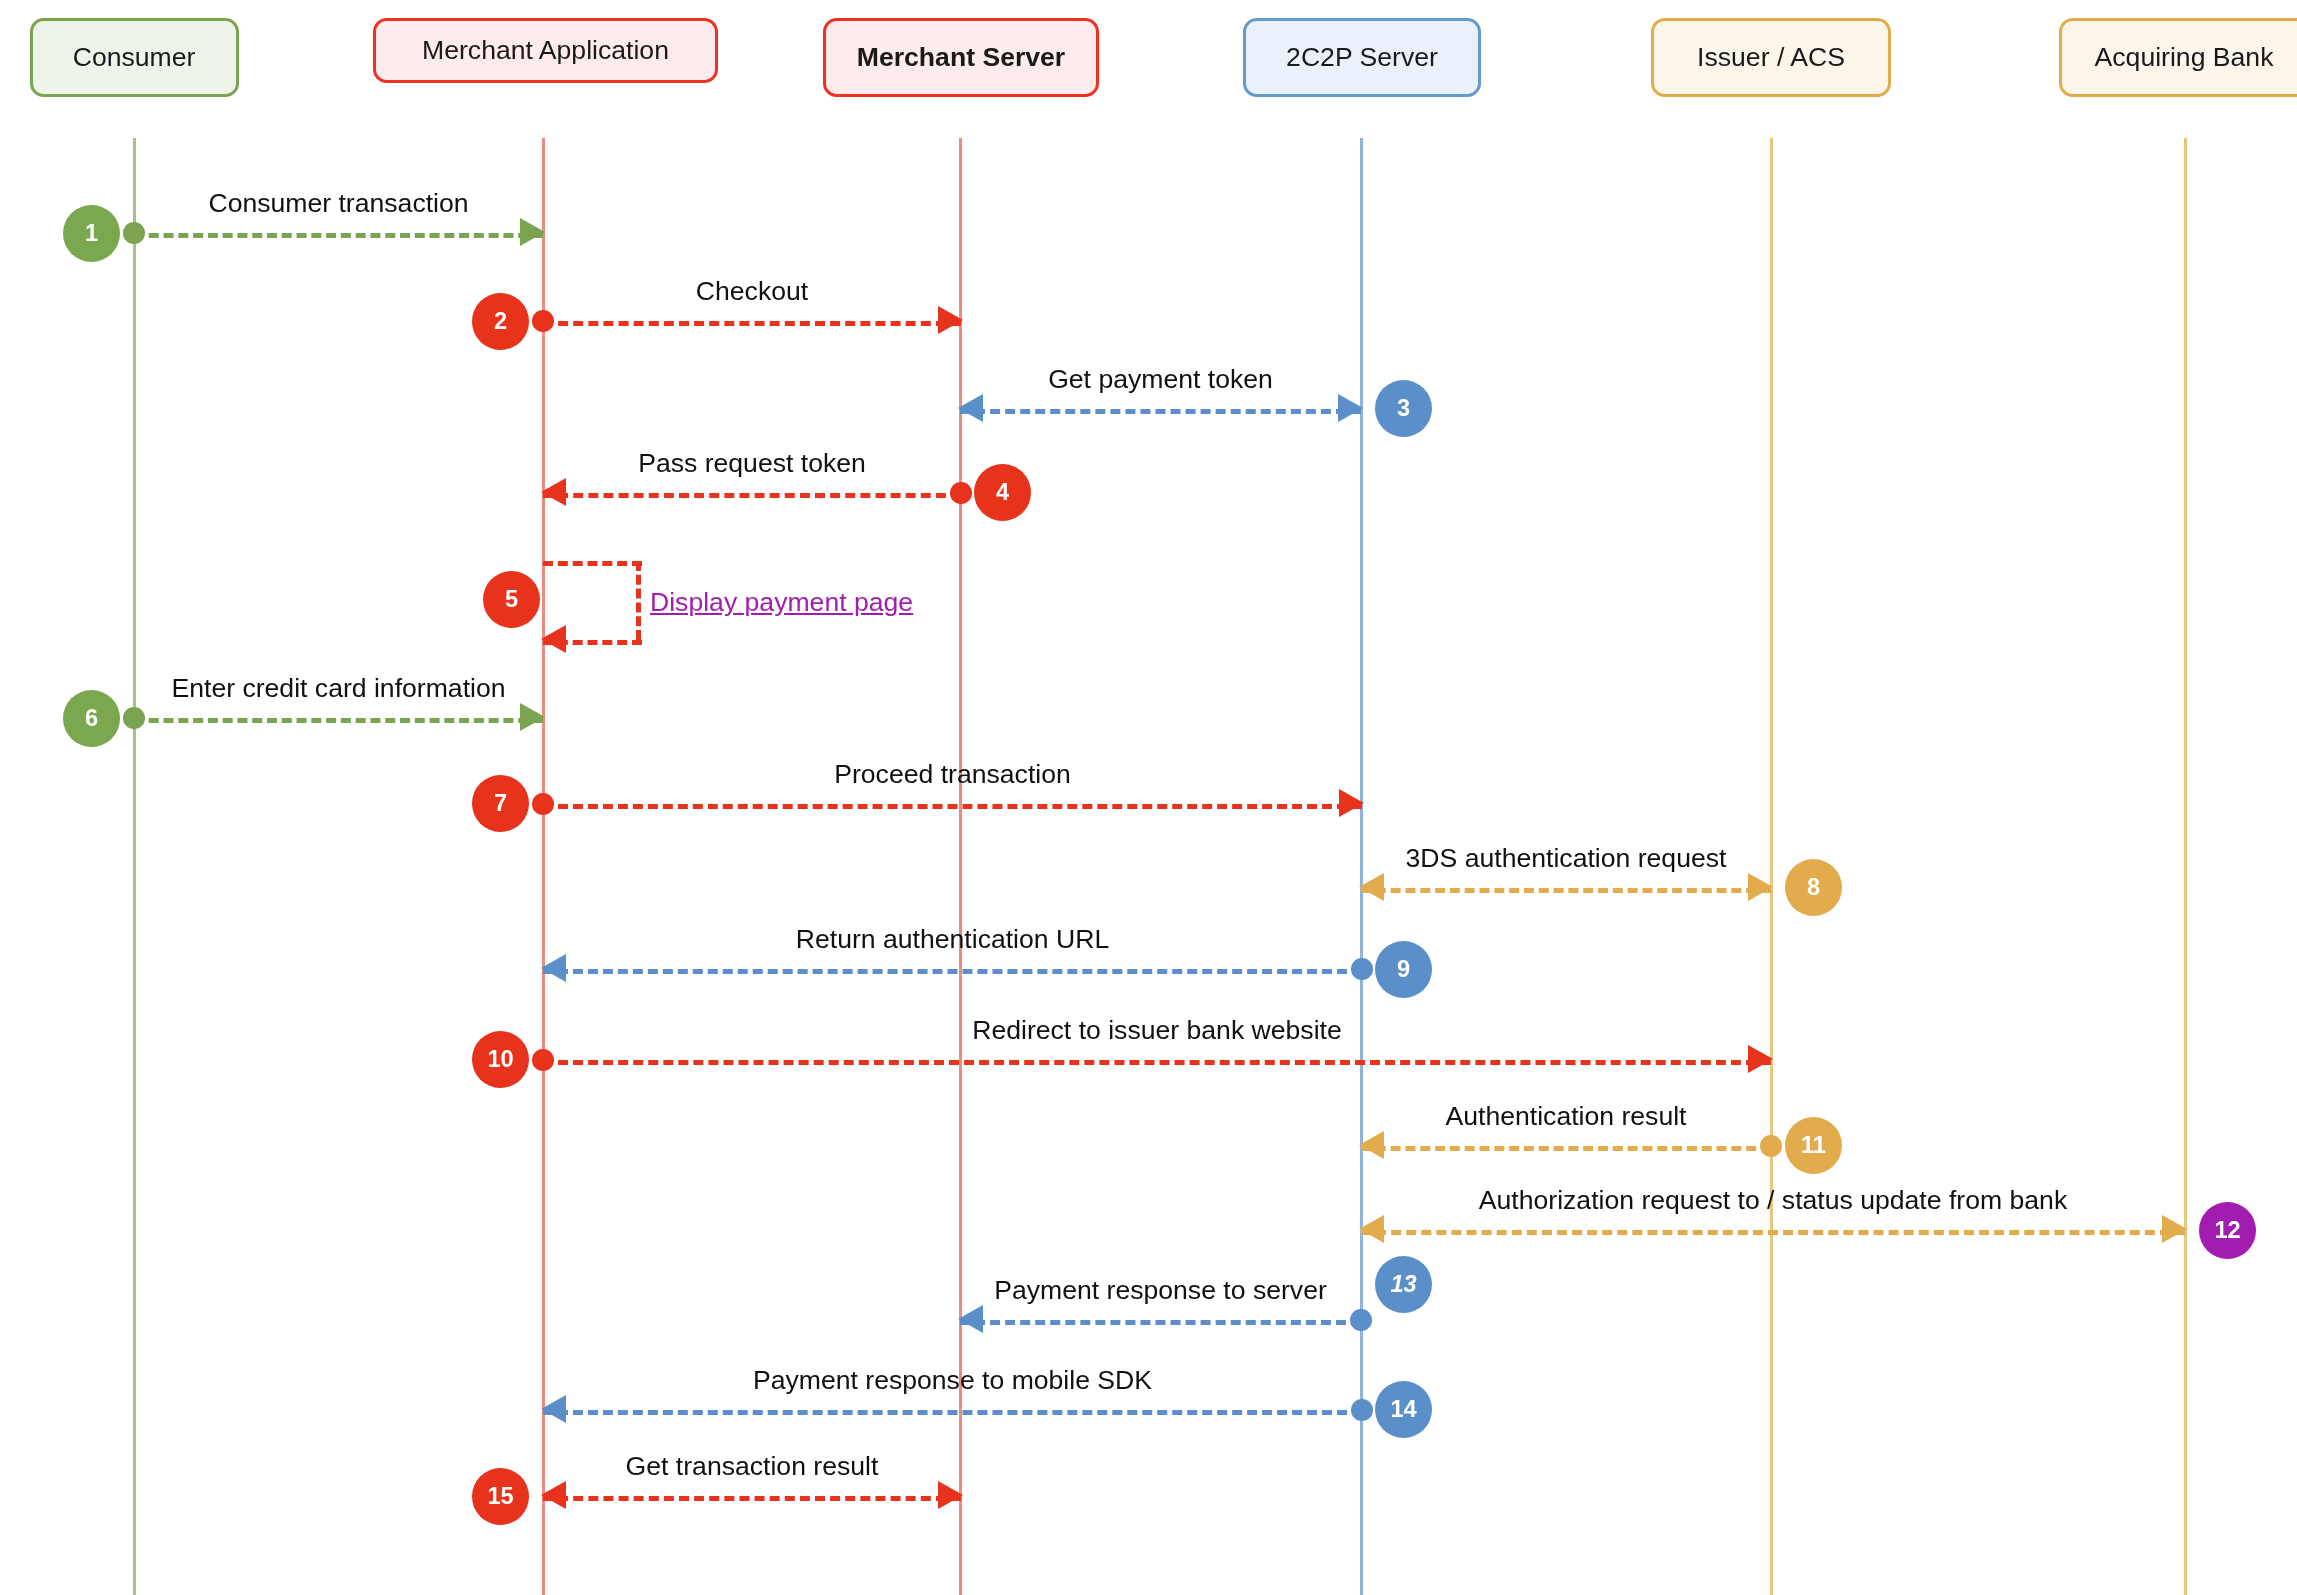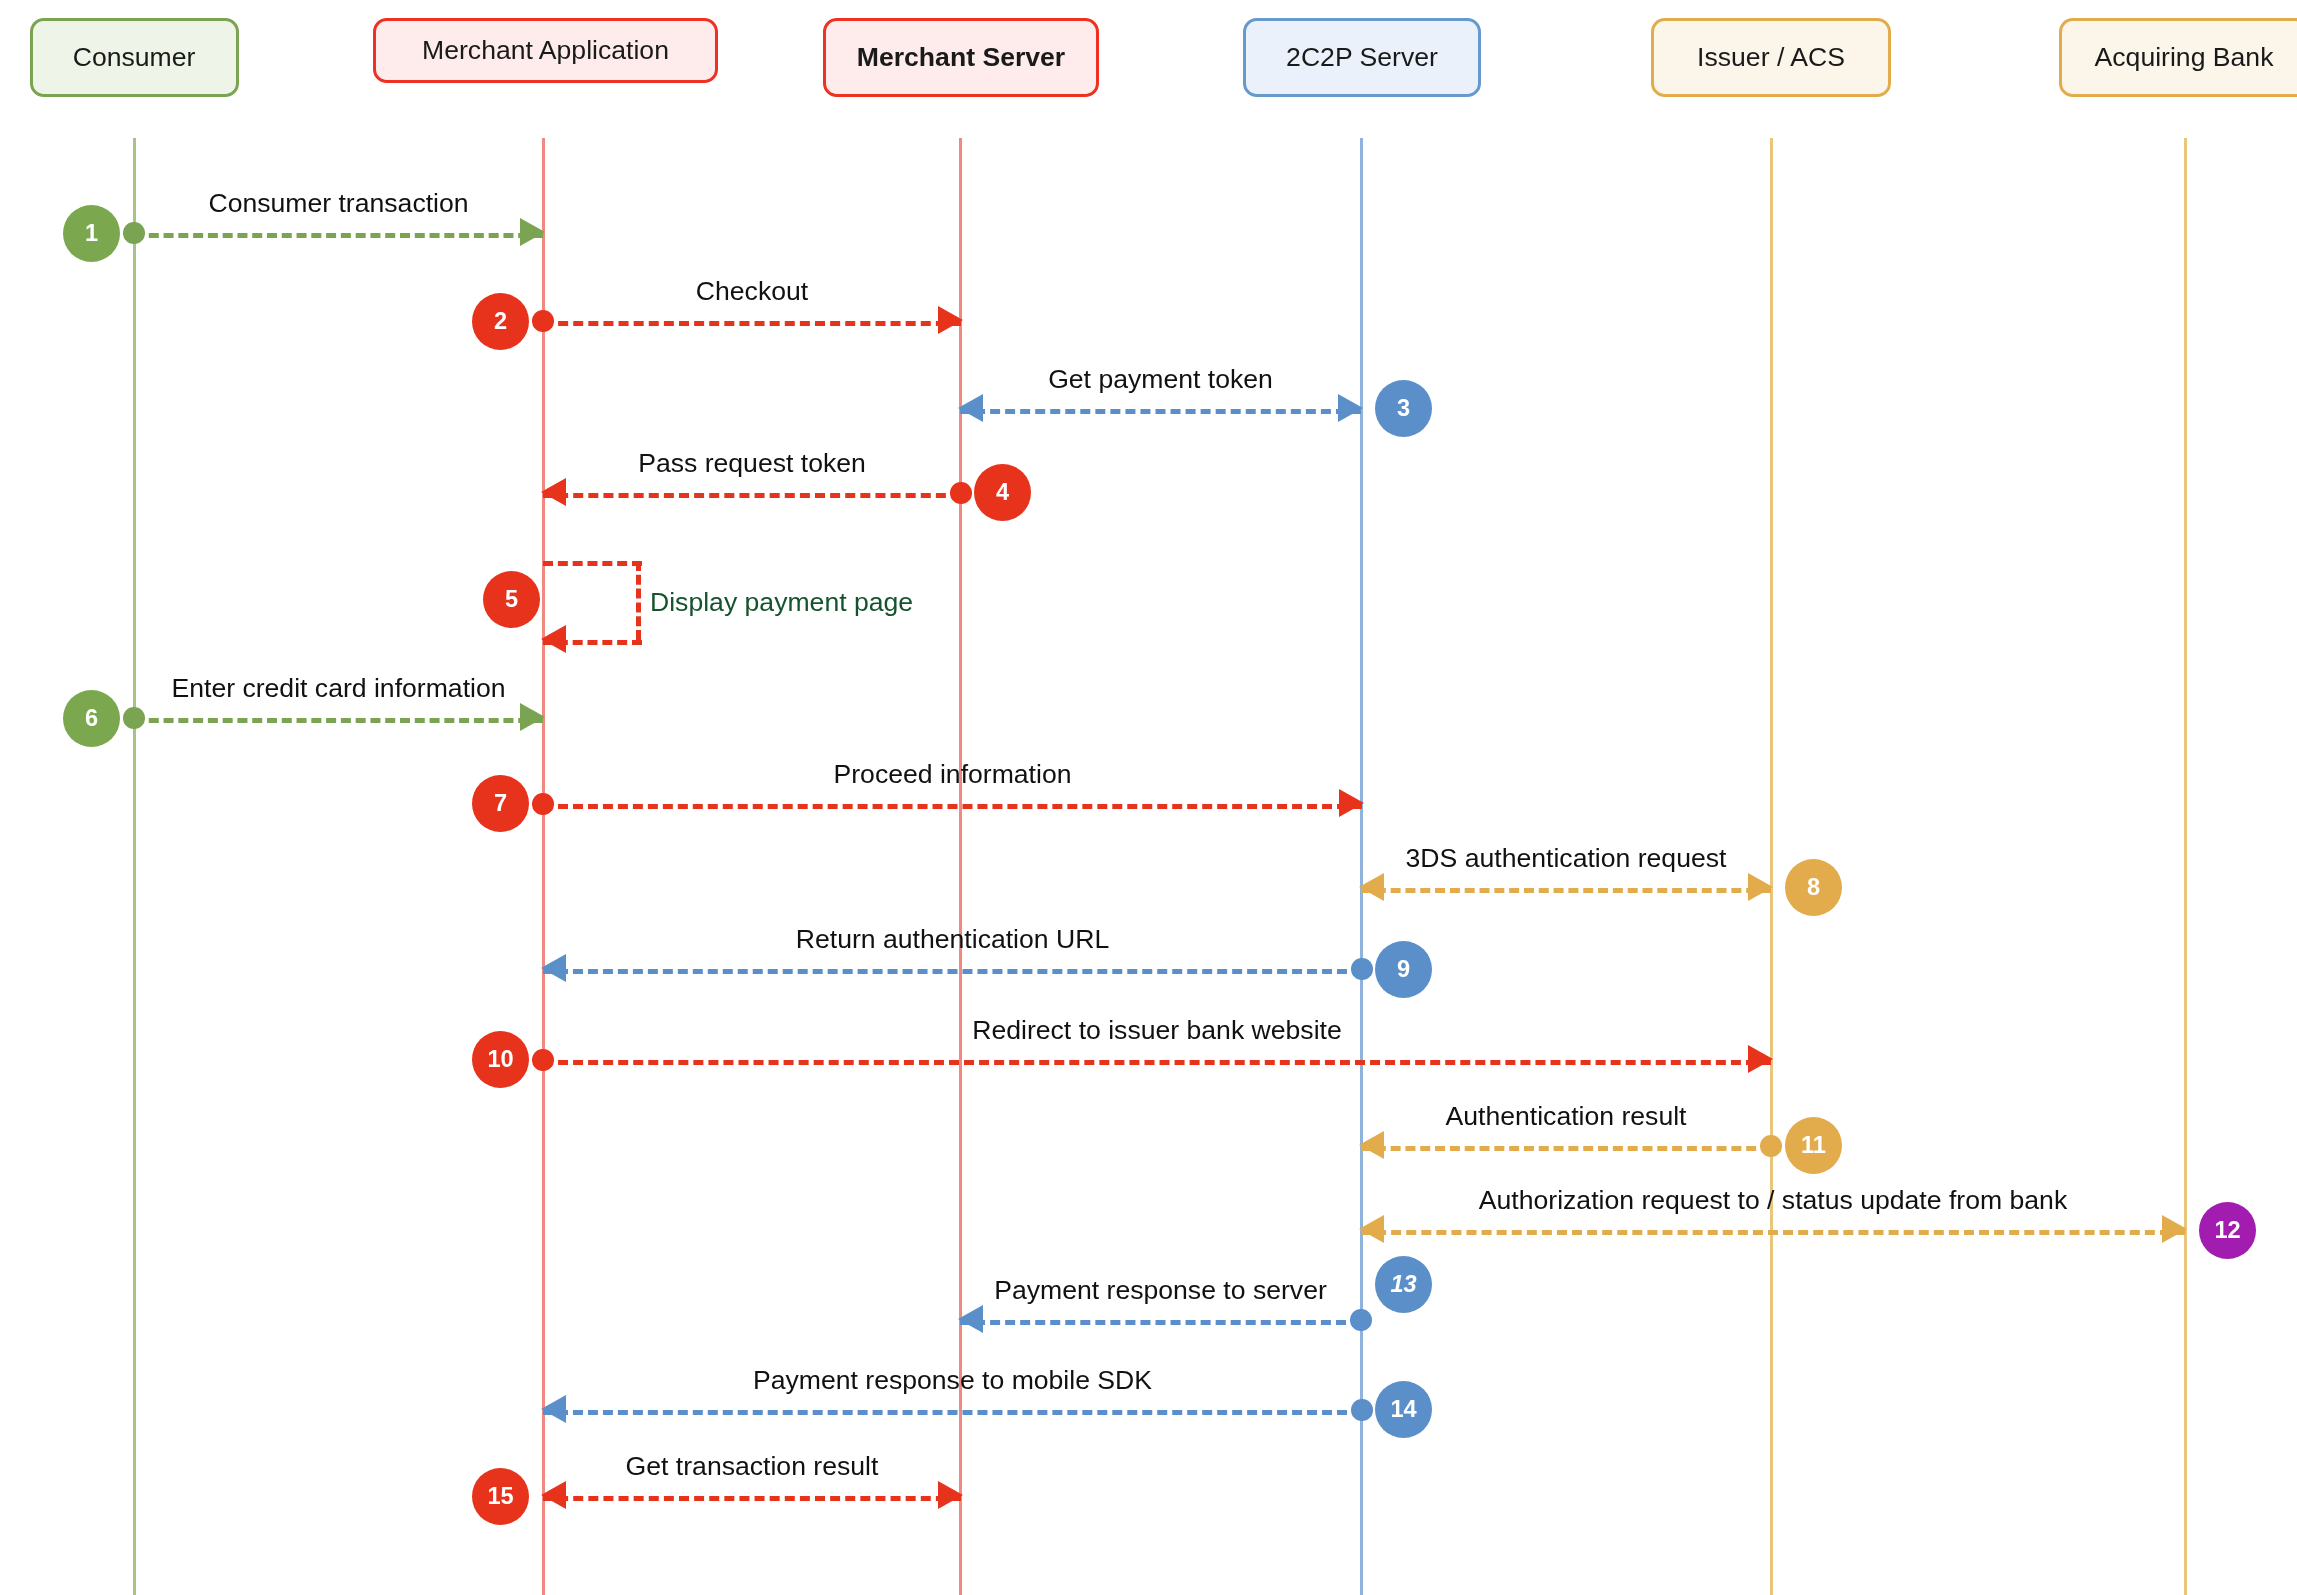--- a/index.html
+++ b/index.html
@@ -125,22 +125,23 @@
     width: 0;
     height: 0;
     border-top: 14.8px solid transparent;
     border-bottom: 14.8px solid transparent;
     border-right-width: 25.6px;
     border-right-style: solid;
   }
   .self-label {
     position: absolute;
     font-size: 26.6px;
-    color: #14532d;
+    color: #a21caf;
     white-space: nowrap;
+    text-decoration: underline;
   }
 </style>
 </head>
 <body>
 
 <div id="canvas">
   <div id="actor-boxes">
       <div class="actor-box" style="left: 29.6px; top: 17.7px; width: 209px; height: 79px; border-color: rgb(122, 163, 82); background: rgb(238, 245, 232);">
         <span>Consumer</span>
       </div>
@@ -211,21 +212,21 @@
         <div class="src-dot at-left" style="background: rgb(122, 163, 82);"></div>
         <div class="msg-label">Enter credit card information</div>
       </div>
       <div class="step-badge" style="background: rgb(123, 168, 79); top: 690px; left: 63px;">
         <span>6</span>
       </div>
       <div class="msg" style="left: 543px; top: 804px; width: 819px;">
         <div class="msg-line" style="border-top-color: rgb(232, 51, 28);"></div>
         <div class="arrow-head right" style="border-left-color: rgb(232, 51, 28);"></div>
         <div class="src-dot at-left" style="background: rgb(232, 51, 28);"></div>
-        <div class="msg-label">Proceed information</div>
+        <div class="msg-label">Proceed transaction</div>
       </div>
       <div class="step-badge" style="background: rgb(232, 51, 28); top: 775px; left: 472px;">
         <span>7</span>
       </div>
       <div class="msg" style="left: 1361px; top: 888px; width: 410px;">
         <div class="msg-line" style="border-top-color: rgb(226, 172, 77);"></div>
         <div class="arrow-head right" style="border-left-color: rgb(226, 172, 77);"></div>
         <div class="arrow-head left" style="border-right-color: rgb(226, 172, 77);"></div>
         <div class="msg-label">3DS authentication request</div>
       </div>

